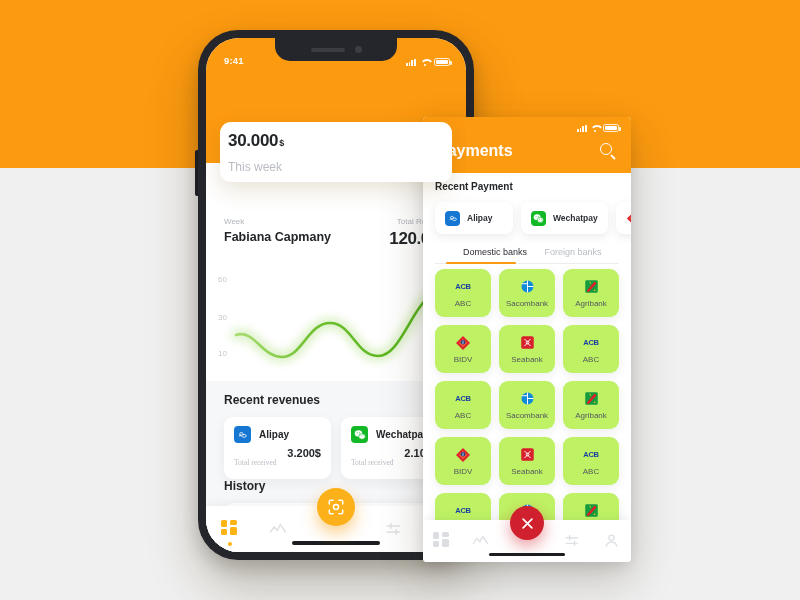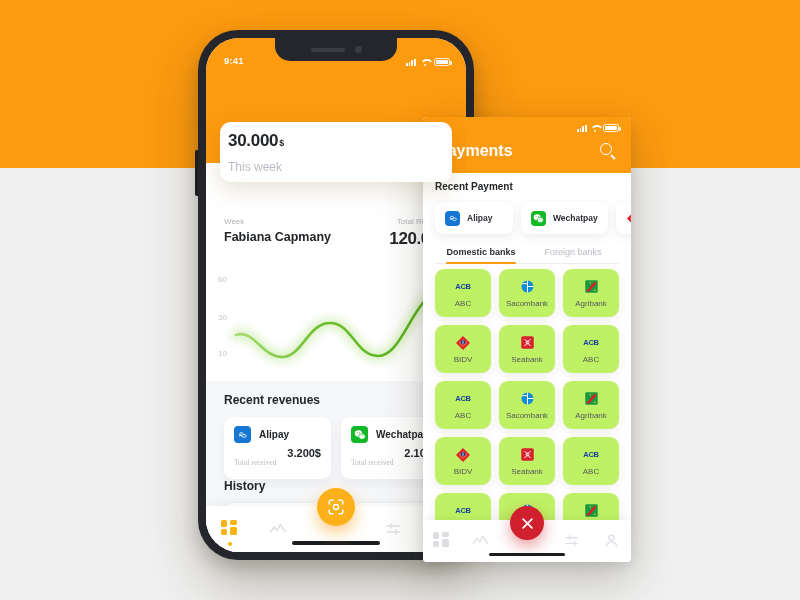--- a/index.html
+++ b/index.html
@@ -163,21 +163,21 @@
   .pay-strip{display:flex;gap:8px;}
   .pay-chip{
     background:#fff;border-radius:8px;height:32px;min-width:78px;flex:0 0 auto;
     display:flex;align-items:center;gap:7px;padding:0 10px;box-sizing:border-box;
     box-shadow:0 3px 10px rgba(40,40,50,.09);
   }
   .pay-name{font-size:8.5px;font-weight:bold;color:#2b2e33;white-space:nowrap;}
 
   .tabs2{display:flex;border-bottom:1px solid #ececee;}
   .tab2{flex:1;text-align:center;font-size:9px;padding-bottom:6px;color:#b8bcc2;position:relative;}
-  .tab2.on{color:#2b2e33;font-weight:bold;}
+  .tab2.on{color:#2b2e33;font-weight:normal;text-align:right;}
   .tab2.on::after{content:"";position:absolute;left:12%;right:12%;bottom:-1px;height:2px;background:#fc9a10;border-radius:2px;}
 
   .bank-grid{display:grid;grid-template-columns:repeat(3,1fr);gap:8px;}
   .bank-card{
     background:#bef264;border-radius:9px;height:48px;
     display:flex;flex-direction:column;align-items:center;justify-content:center;gap:4px;
     box-shadow:0 3px 10px rgba(40,40,50,.08);
   }
   .bank-name{font-size:8px;color:#54585f;}
 

